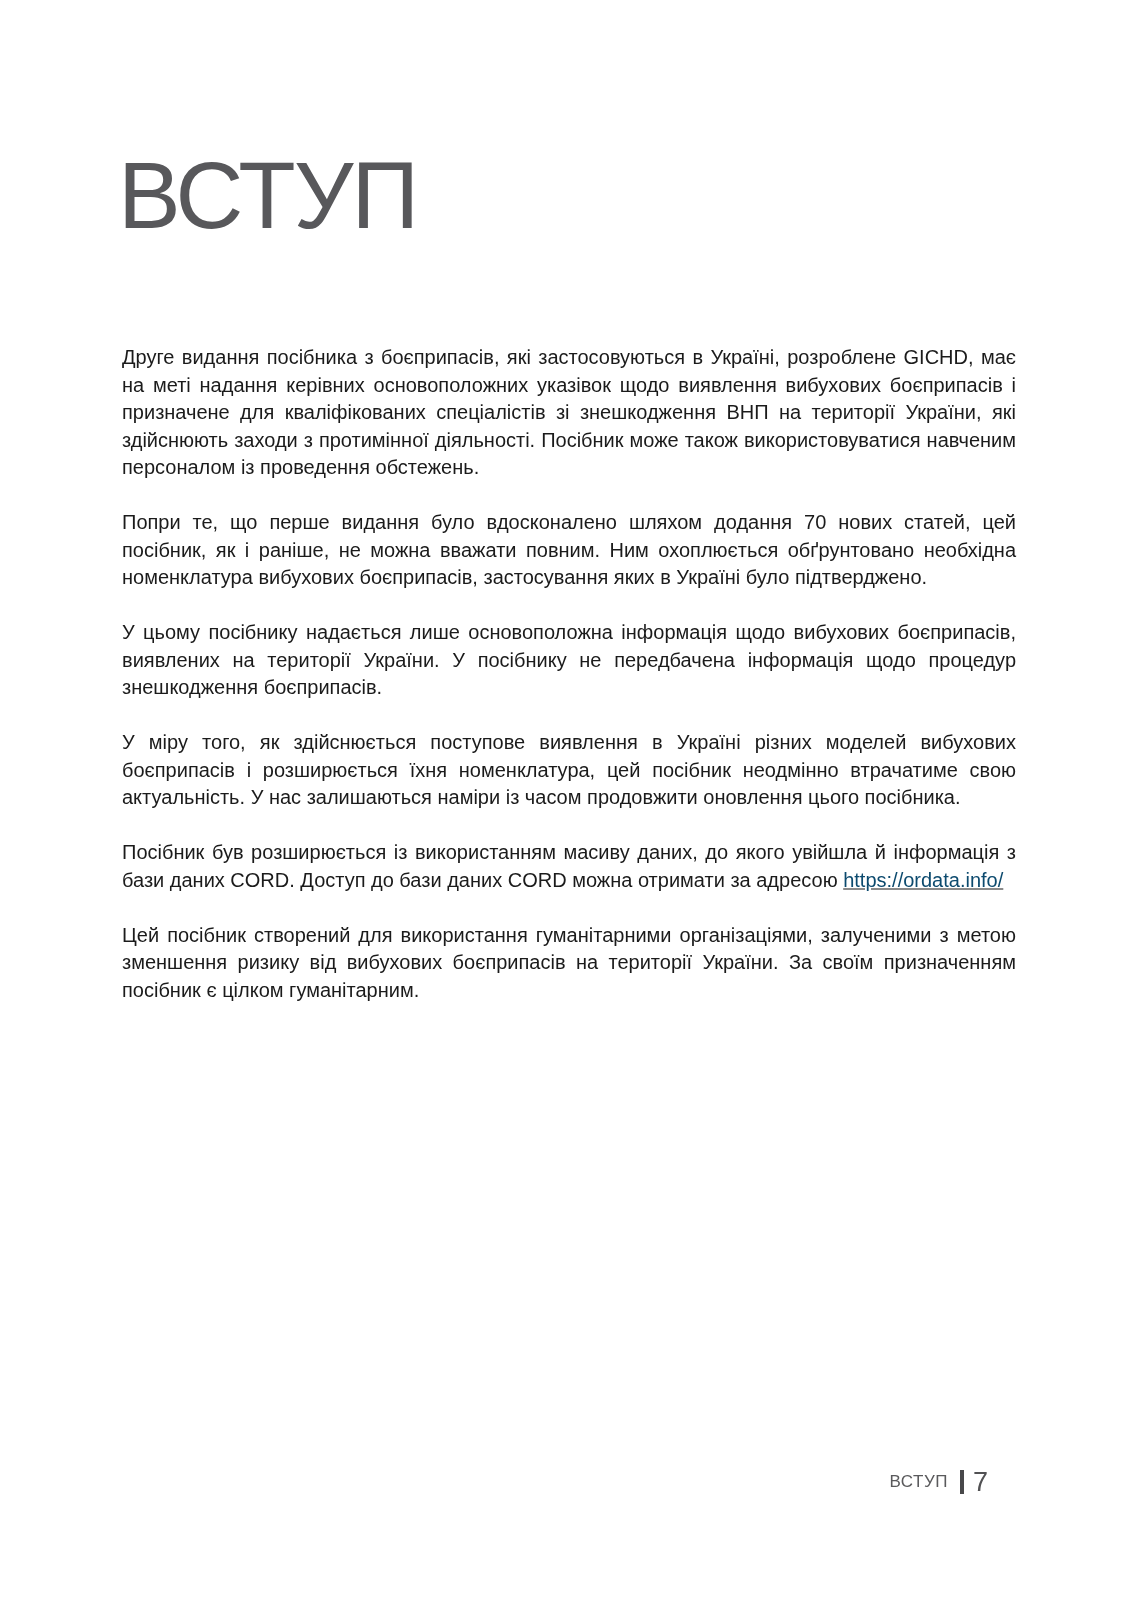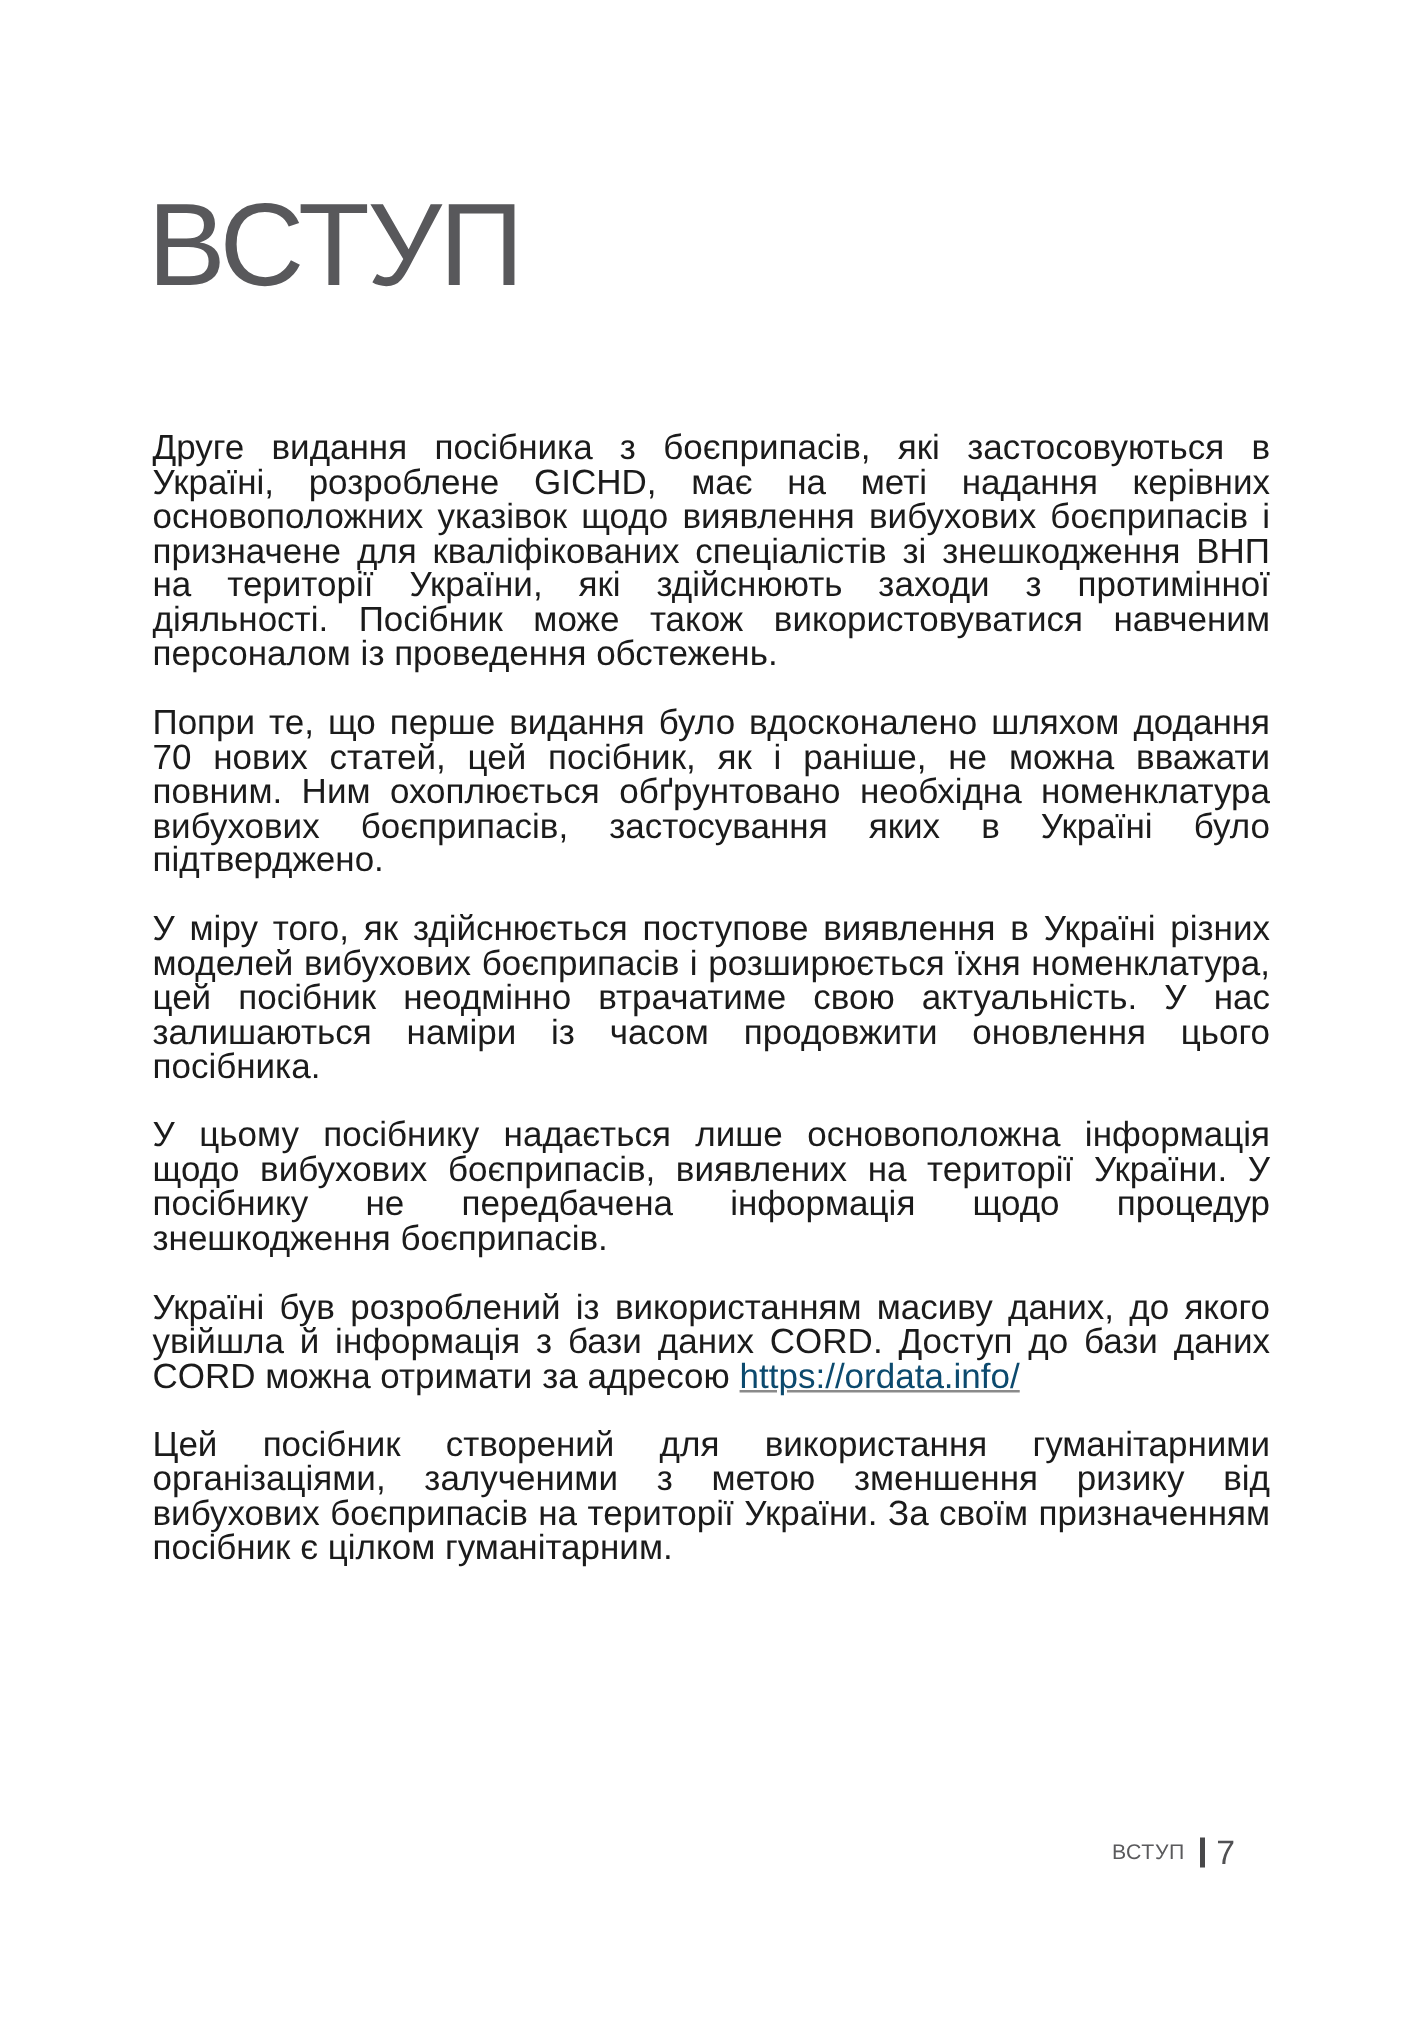--- a/index.html
+++ b/index.html
@@ -27,21 +27,21 @@
     color: #58585b;
   }
   .body-text {
     position: absolute;
     top: 344px;
     left: 122px;
     width: 894px;
   }
   .body-text p {
     margin: 0 0 27.5px 0;
-    font-size: 28px;
+    font-size: 20px;
     line-height: 27.5px;
     color: #1b1b1b;
     text-align: justify;
     text-justify: inter-word;
   }
   .body-text a.url-link {
     color: #0c4a6e;
     text-decoration: underline;
     text-decoration-color: #8a8a8a;
   }
@@ -73,23 +73,23 @@
 </head>
 <body>
 
 <div class="page">
 
   <h1 class="page-title">ВСТУП</h1>
 
   <div class="body-text">
     <p>Друге видання посібника з боєприпасів, які застосовуються в Україні, розроблене GICHD, має на меті надання керівних основоположних указівок щодо виявлення вибухових боєприпасів і призначене для кваліфікованих спеціалістів зі знешкодження ВНП на території України, які здійснюють заходи з протимінної діяльності. Посібник може також використовуватися навченим персоналом із проведення обстежень.</p>
     <p>Попри те, що перше видання було вдосконалено шляхом додання 70 нових статей, цей посібник, як і раніше, не можна вважати повним. Ним охоплюється обґрунтовано необхідна номенклатура вибухових боєприпасів, застосування яких в Україні було підтверджено.</p>
+    <p>У цьому посібнику надається лише основоположна інформація щодо вибухових боєприпасів, виявлених на території України. У посібнику не передбачена інформація щодо процедур знешкодження боєприпасів.</p>
     <p>У міру того, як здійснюється поступове виявлення в Україні різних моделей вибухових боєприпасів і розширюється їхня номенклатура, цей посібник неодмінно втрачатиме свою актуальність. У нас залишаються наміри із часом продовжити оновлення цього посібника.</p>
-    <p>У цьому посібнику надається лише основоположна інформація щодо вибухових боєприпасів, виявлених на території України. У посібнику не передбачена інформація щодо процедур знешкодження боєприпасів.</p>
-    <p><span>Україні був розроблений із використанням масиву даних, до якого увійшла й інформація з бази даних CORD. Доступ до бази даних CORD можна отримати за адресою </span><a class="url-link" href="#">https://ordata.info/</a></p>
+    <p><span>Посібник був розширюється із використанням масиву даних, до якого увійшла й інформація з бази даних CORD. Доступ до бази даних CORD можна отримати за адресою </span><a class="url-link" href="#">https://ordata.info/</a></p>
     <p>Цей посібник створений для використання гуманітарними організаціями, залученими з метою зменшення ризику від вибухових боєприпасів на території України. За своїм призначенням посібник є цілком гуманітарним.</p>
   </div>
 
   <div class="page-footer">
     <span class="footer-section">ВСТУП</span>
     <span class="footer-bar"></span>
     <span class="footer-page">7</span>
   </div>
 
 </div>

